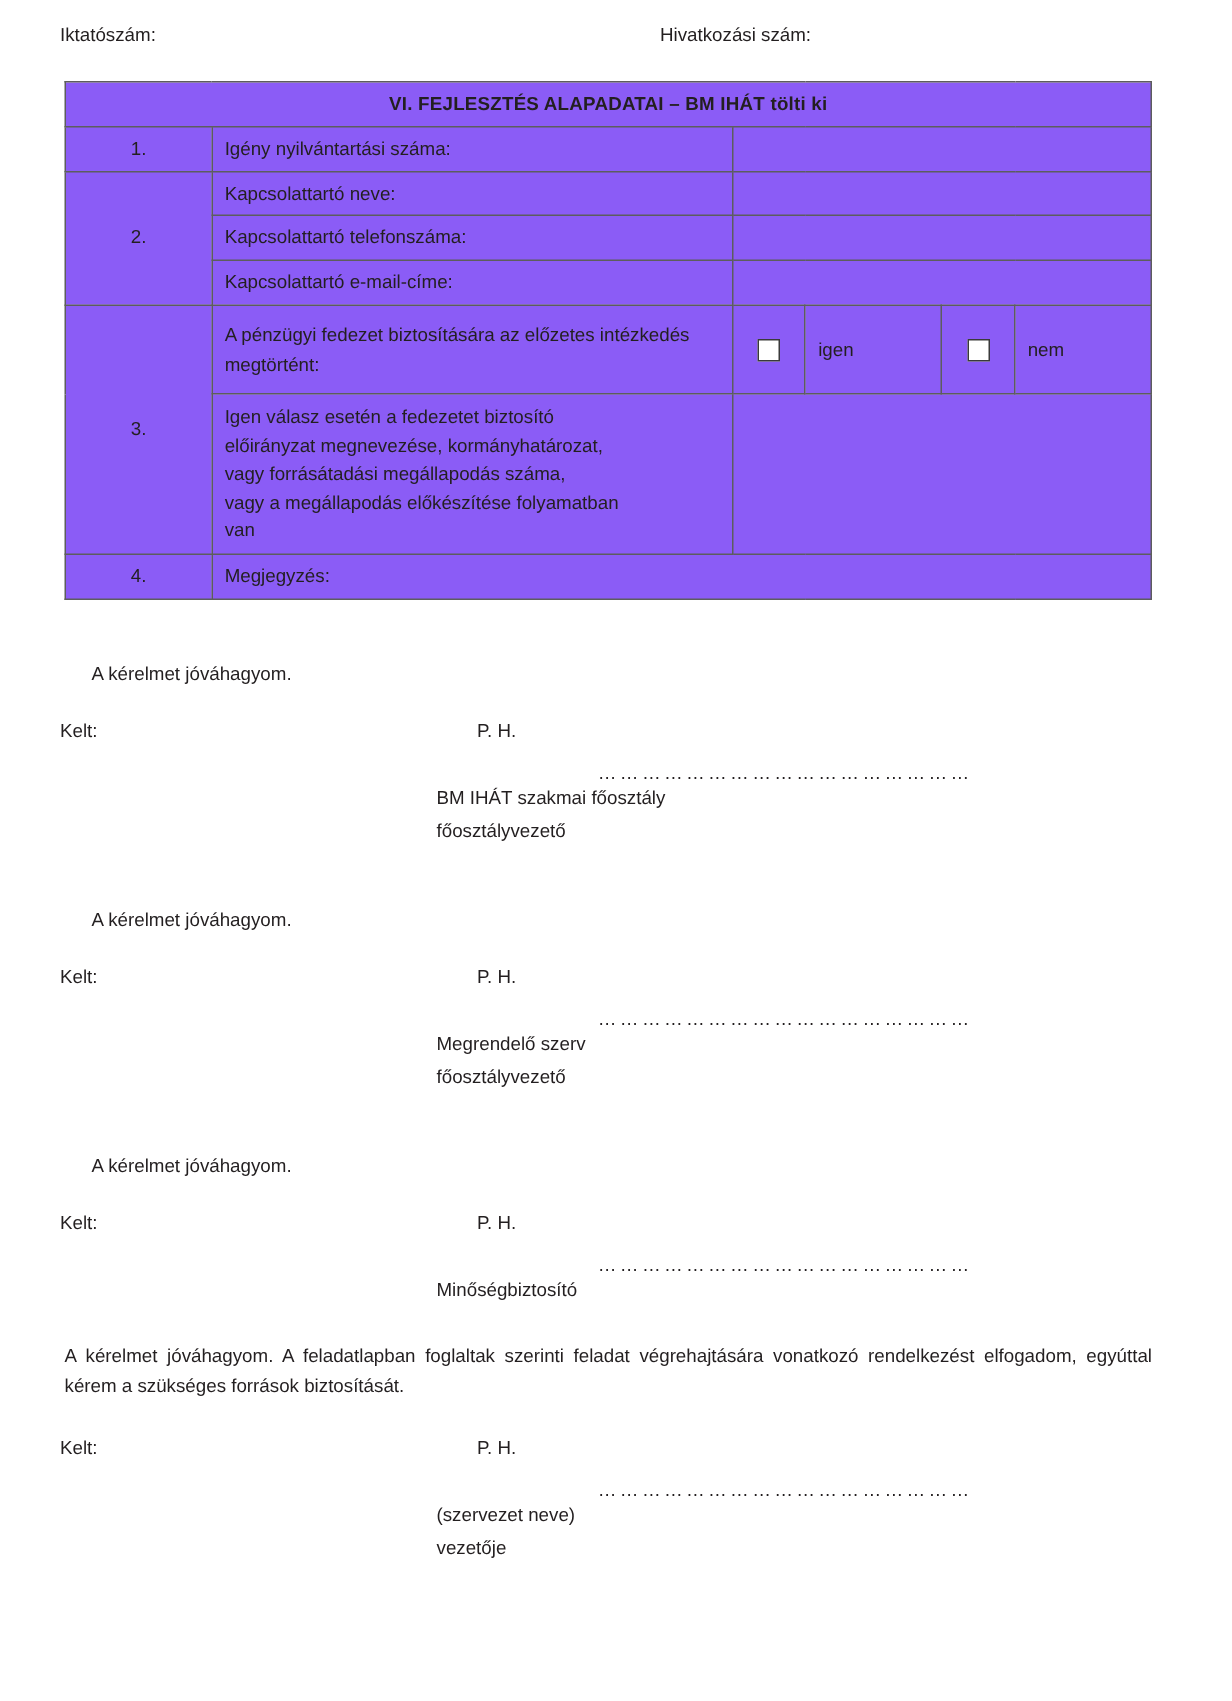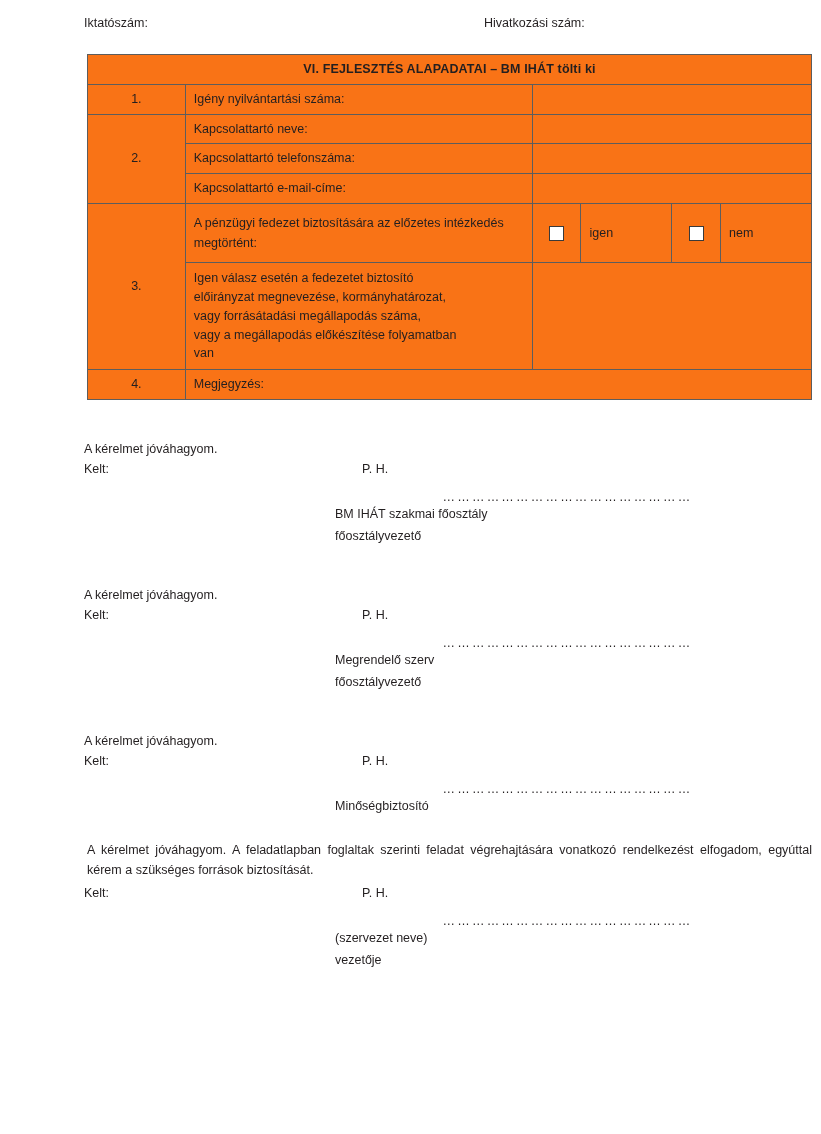--- a/index.html
+++ b/index.html
@@ -13,21 +13,21 @@
     font-family: "Liberation Sans", sans-serif;
     color: #231f20;
     font-size: 12.5px;
     -webkit-font-smoothing: antialiased;
   }
   .page {
     position: relative;
     width: 730px;
     min-height: 1134px;
     box-sizing: border-box;
-    padding: 12px 40px 20px 84px;
+    padding: 12px 40px 20px 40px;
   }
   
   .header-row {
     display: flex;
     margin-top: 4px;
     margin-bottom: 24px;
   }
   .header-left {
     width: 400px;
   }
@@ -40,21 +40,21 @@
     border-collapse: collapse;
     table-layout: fixed;
     margin-left: 3px;
   }
   table.form td {
     border: 1px solid #5d5d5d;
     padding: 5px 8px;
     vertical-align: middle;
     font-size: 12.5px;
     line-height: 1.5;
-    background: #f97316;
+    background: #8b5cf6;
   }
   td.title-cell {
     background: #e2e0d4;
     text-align: center;
     font-weight: bold;
     letter-spacing: .15px;
     padding: 7px 4px;
     font-size: 13px;
   }
   td.num {
@@ -94,25 +94,26 @@
     vertical-align: middle;
   }
   td.multi {
     line-height: 1.62;
     padding: 6px 8px;
   }
   
   .approve {
     margin-top: 30px;
     font-size: 12.5px;
+    margin-left: 21px;
   }
   .block { margin-top: 34px; }
   .kelt-row {
     display: flex;
-    margin-top: 6px;
+    margin-top: 24px;
   }
   .kelt { width: 278px; }
   .ph { flex: 0 0 auto; }
   .sig-wrap {
     margin-top: 14px;
     width: 725px;
     margin-left: 3px;
     text-align: center;
   }
   .sig-inner {

